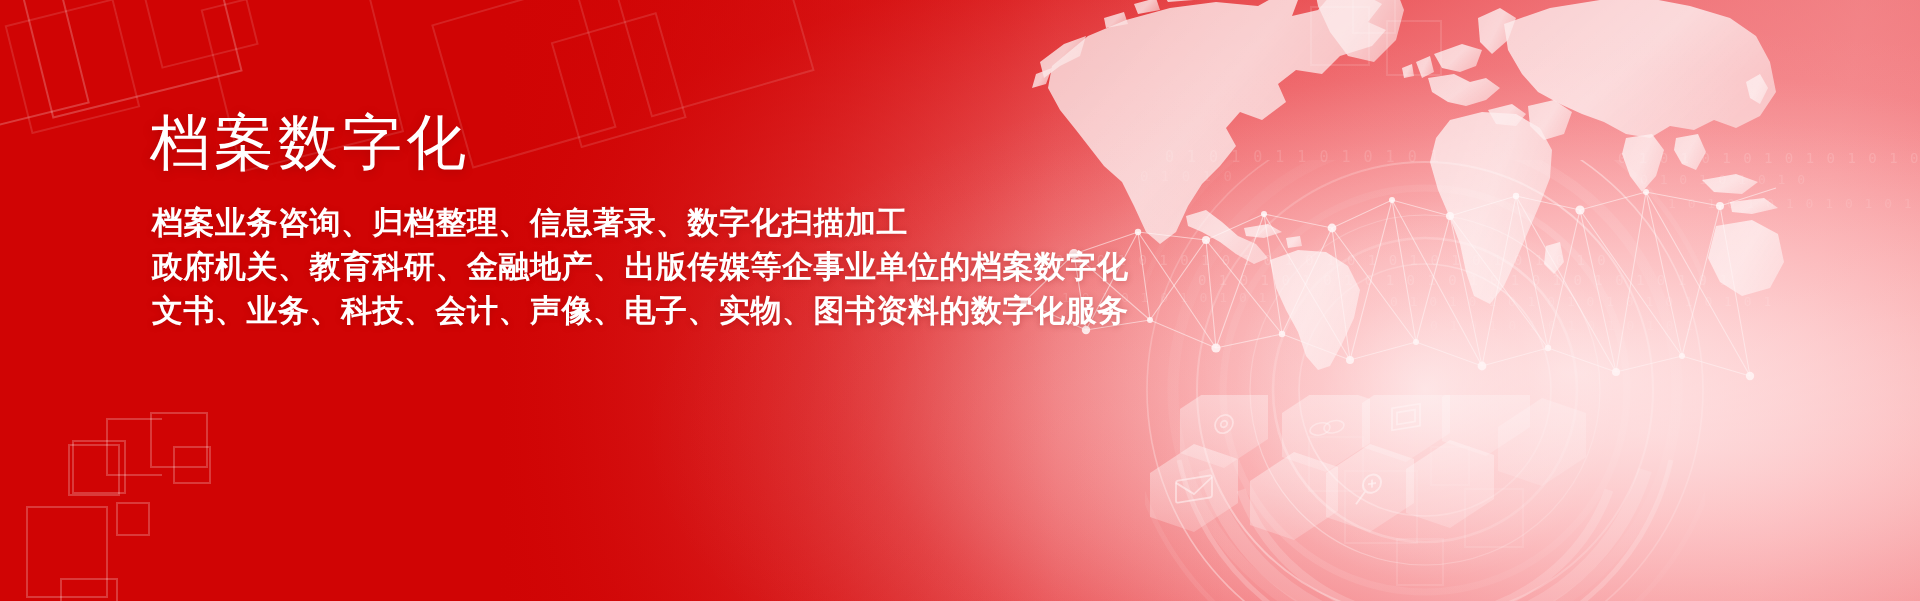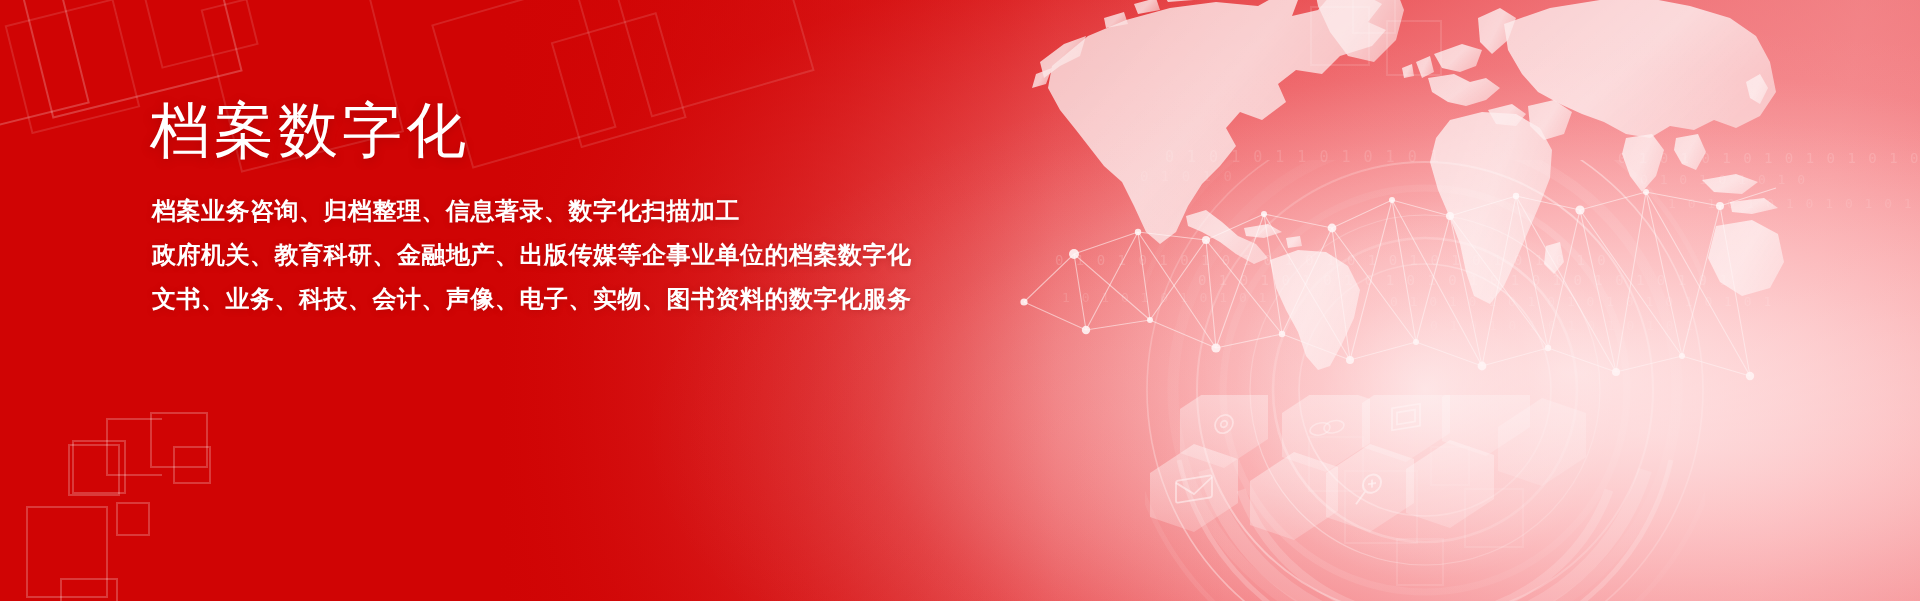--- a/index.html
+++ b/index.html
@@ -89,40 +89,40 @@
   .hexes{
     position:absolute;
     left:1150px; top:395px;
     width:480px; height:190px;
   }
   .hexes svg{width:100%;height:100%;display:block;}
 
   
   .textblock{
     position:absolute;
-    left:150px; top:96px;
+    left:150px; top:108px;
     width:860px;
   }
   .headline{
     margin:0;
     color:#ffffff;
     font-size:60px;
     line-height:1.15;
     font-weight:400;
     letter-spacing:4px;
     text-shadow:0 2px 10px rgba(120,0,0,0.35);
   }
   .sublist{
     margin:24px 0 0 2px;
     padding:0;
     list-style:none;
   }
   .sublist li{
     color:#ffffff;
-    font-size:24px;
+    font-size:31px;
     line-height:44px;
     font-weight:600;
     letter-spacing:0.5px;
     text-shadow:0 1px 6px rgba(130,0,0,0.30);
     white-space:nowrap;
   }
 </style>
 </head>
 <body>
 

